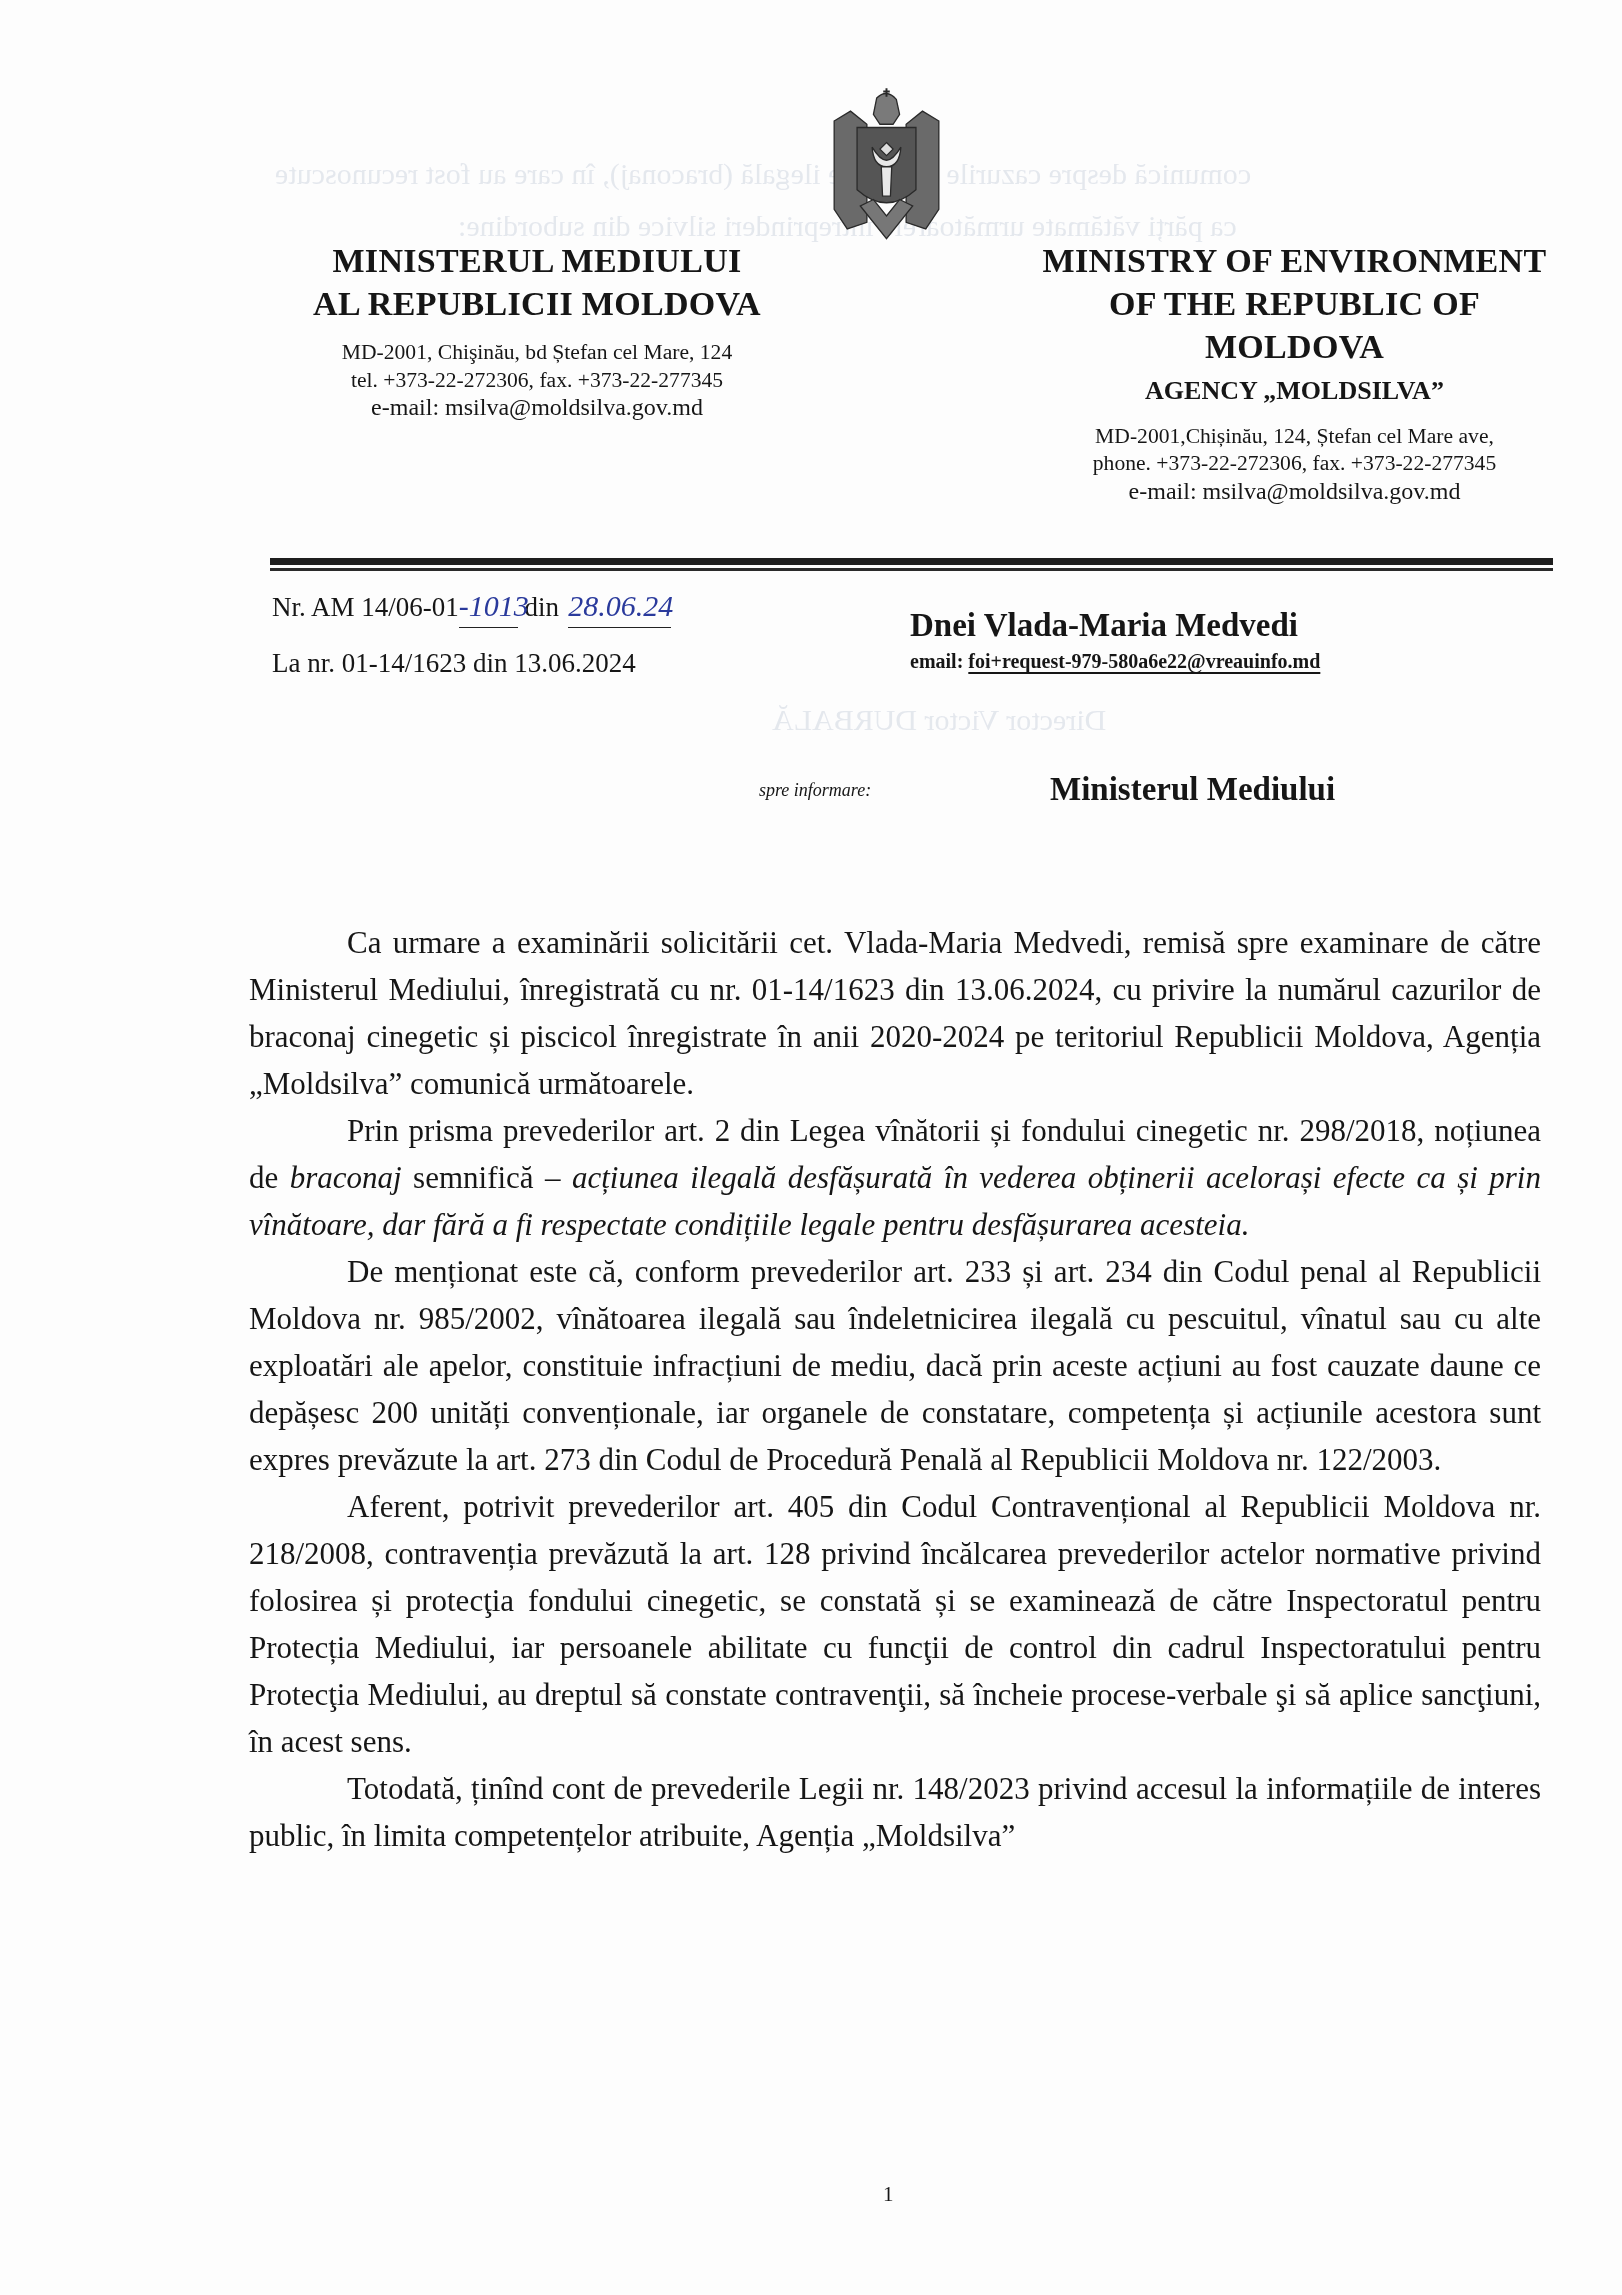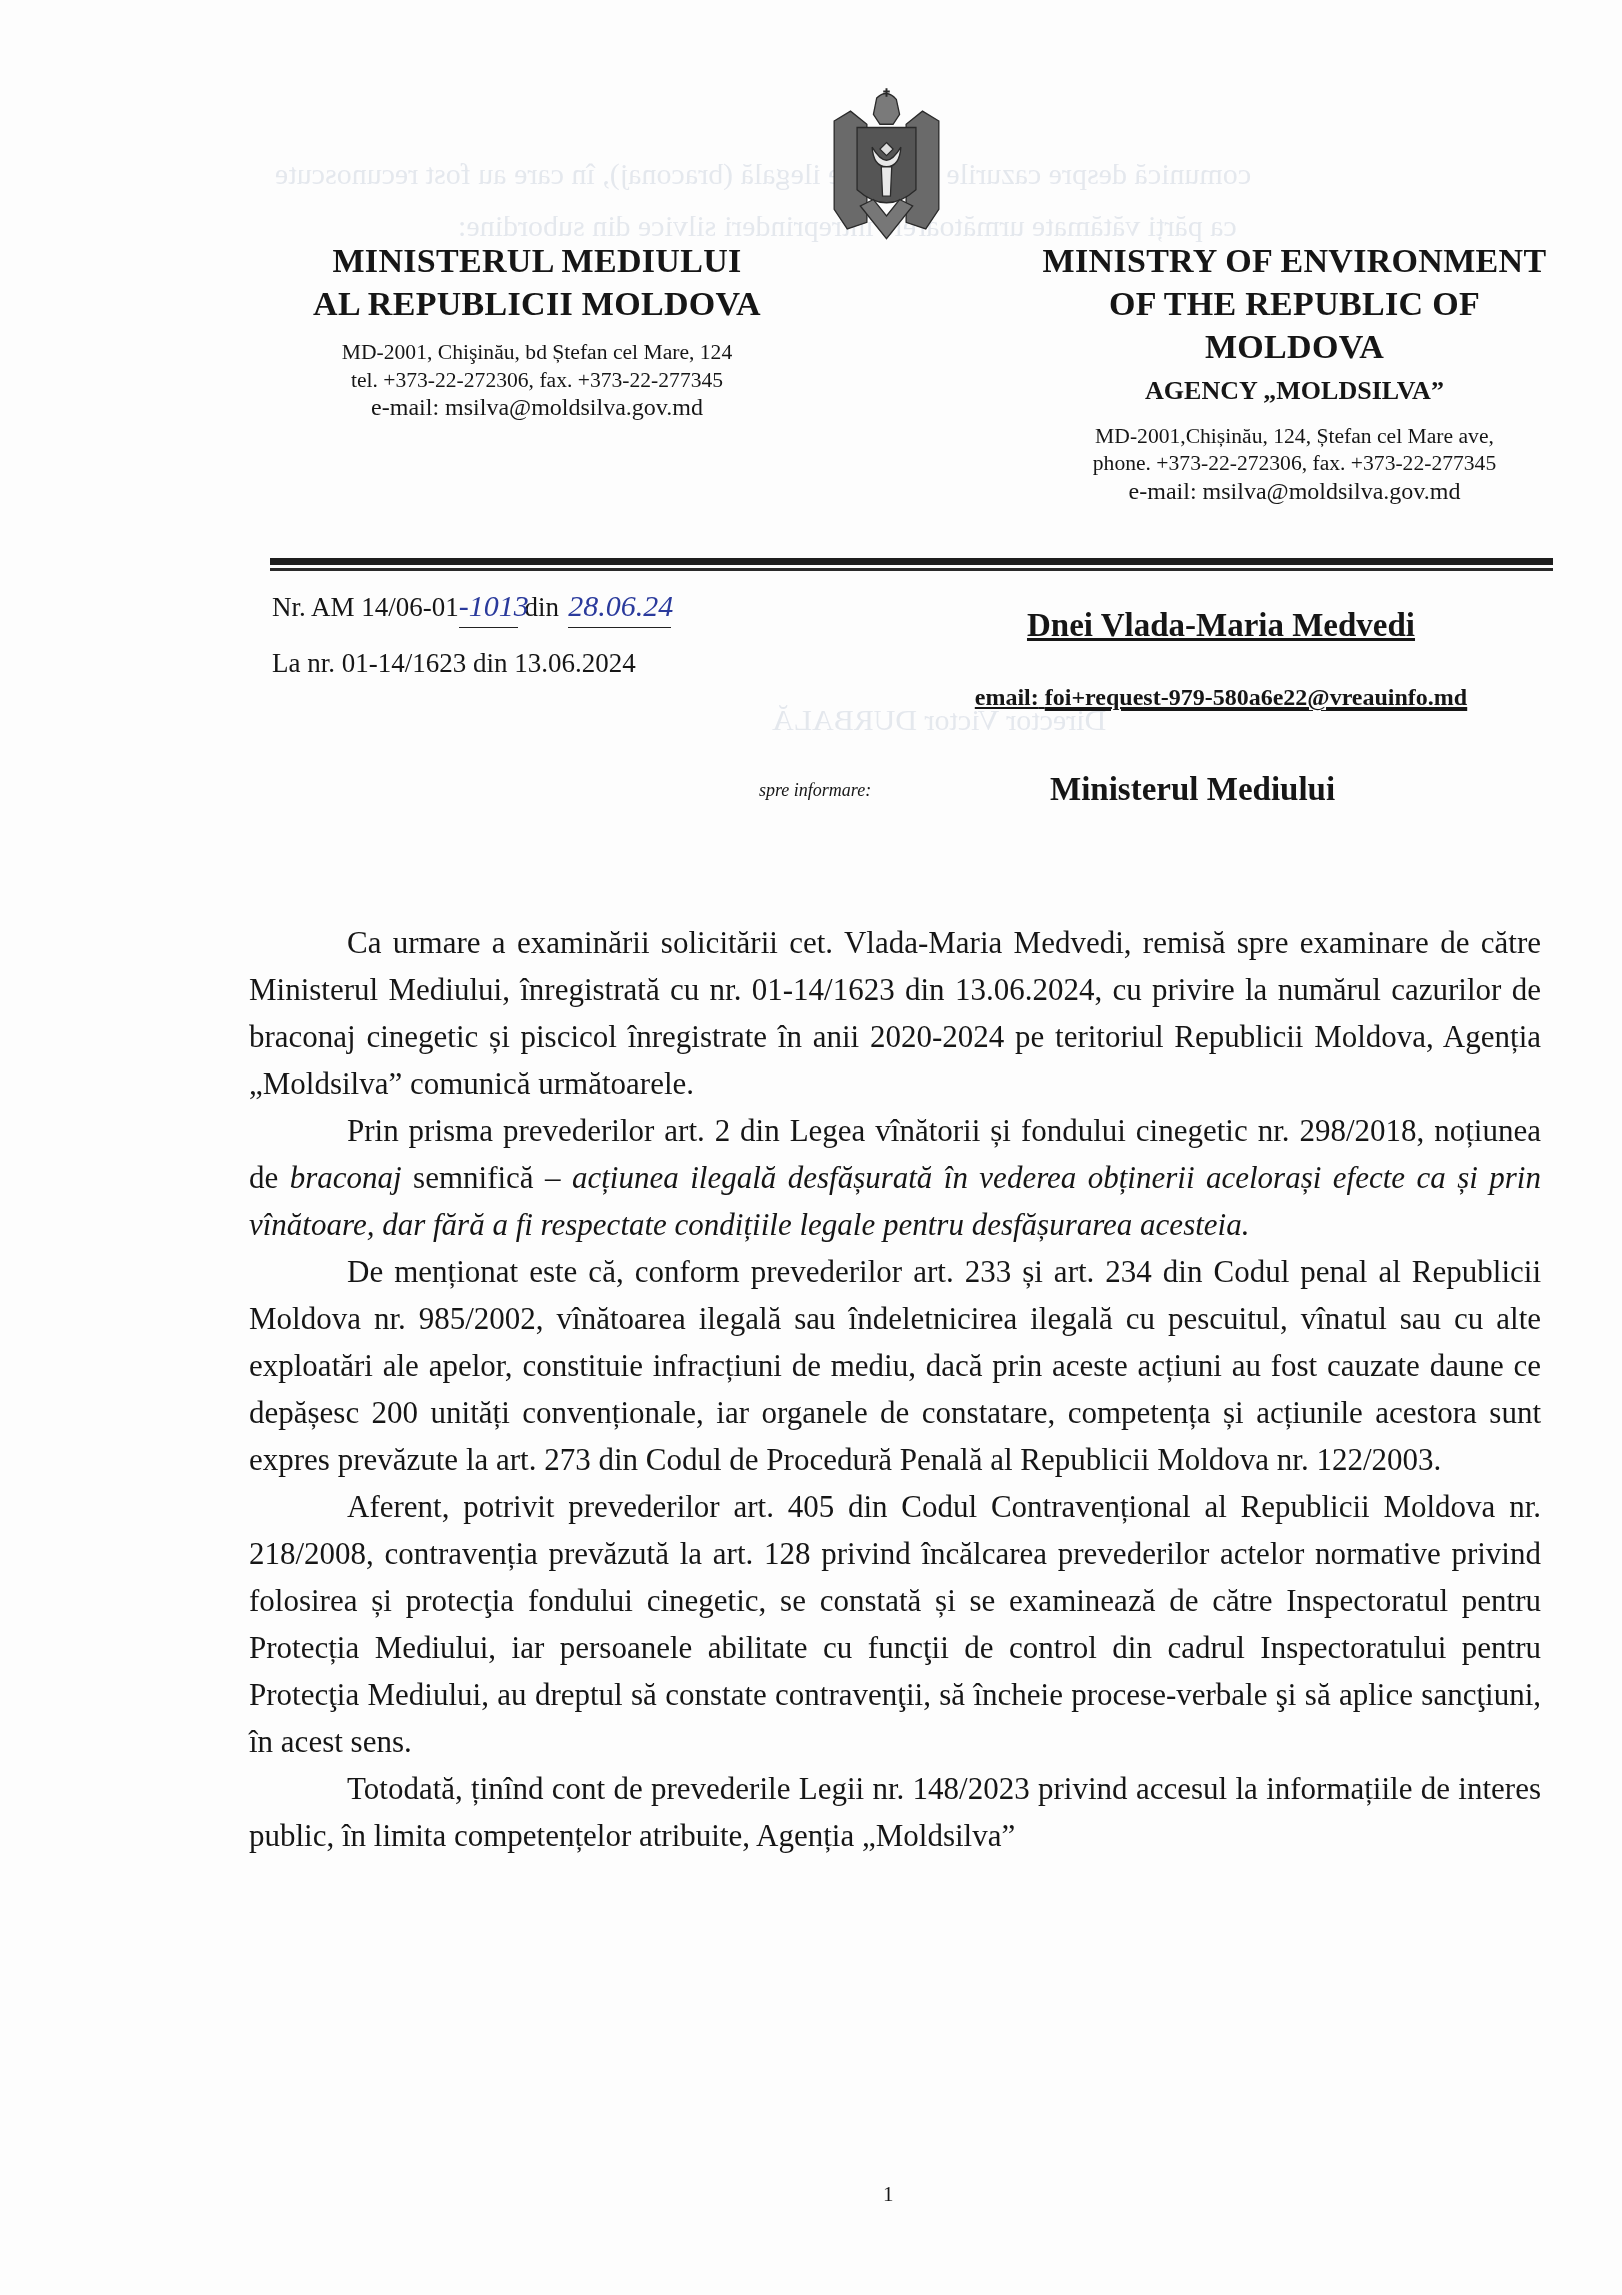--- a/index.html
+++ b/index.html
@@ -34,23 +34,23 @@
 
   
   .refline { position: absolute; left: 272px; top: 586px; font-size: 27px; line-height: 39px; white-space: nowrap; }
   .blank { display: inline-block; border-bottom: 1.3px solid #222; text-align: center; position: relative; }
   .blank.nr { width: 59px; }
   .blank.date { width: 103px; margin-left: 9.2px; }
   .hand { font-family: Liberation Serif, serif; font-style: italic; color: #2a3a9c; font-size: 30px; }
   .la-nr { position: absolute; left: 272px; top: 644px; font-size: 27px; line-height: 39px; }
 
   
-  .recipient { position: absolute; left: 910px; top: 605px; width: 622px; text-align: center; text-decoration: underline; }
+  .recipient { position: absolute; left: 910px; top: 605px; width: 622px; text-align: left; }
   .recipient-name { font-weight: bold; font-size: 33px; line-height: 41px; }
-  .recipient-email { font-weight: bold; font-size: 24px; line-height: 31px; margin-top: 36px; }
+  .recipient-email { font-weight: bold; font-size: 20px; line-height: 31px; }
   .recipient-email .mail-link { text-decoration: underline; text-decoration-thickness: 2px; text-underline-offset: 3.9px; color: #161616; }
 
   
   .info-label { position: absolute; left: 759px; top: 772px; font-style: italic; font-size: 18px; line-height: 37px; }
   .info-value { position: absolute; left: 1050px; top: 769px; font-weight: bold; font-size: 33px; line-height: 41px; }
 
   
   .body-text { position: absolute; left: 249px; top: 919px; width: 1292px; font-size: 31px; line-height: 47px; text-align: justify; }
   .body-text p { margin: 0; text-indent: 98px; }
   .body-text p + p { margin-top: 0; }

